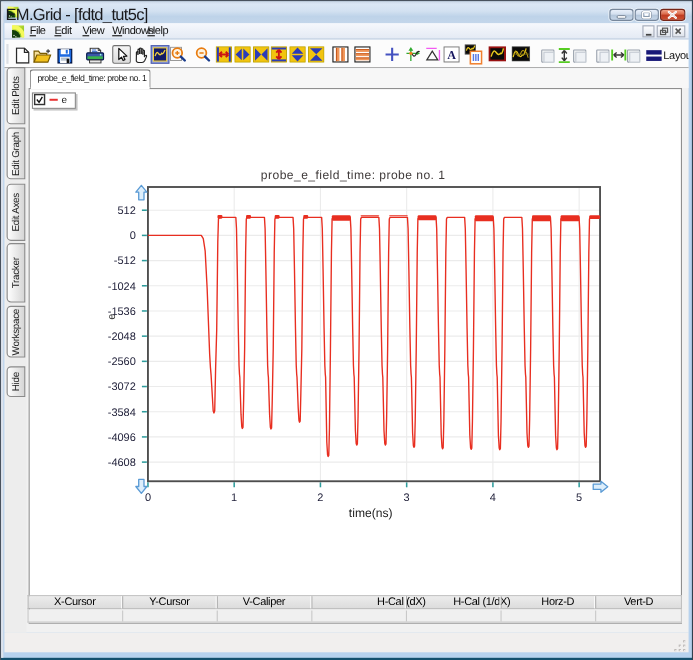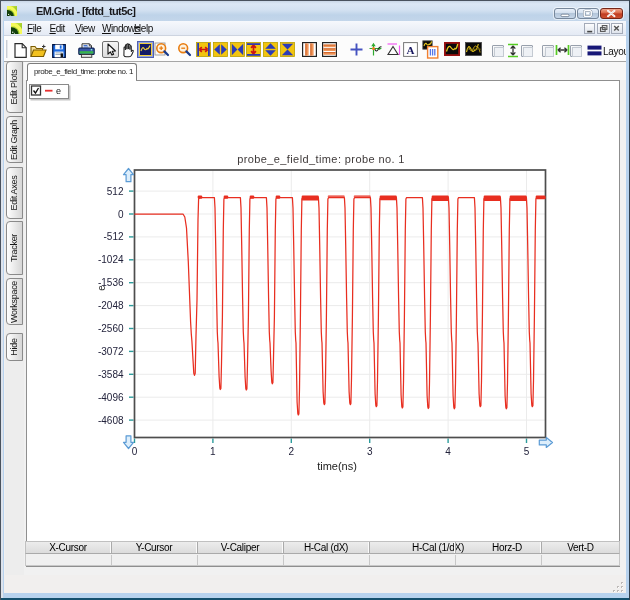--- a/index.html
+++ b/index.html
@@ -2,21 +2,21 @@
 <html><head><meta charset="utf-8">
 <style>
 html,body{margin:0;padding:0;}
 body{width:630px;height:600px;position:relative;overflow:hidden;
   font-family:"Liberation Sans",sans-serif;background:#fff;}
 .abs{position:absolute;}
 #frame{position:absolute;inset:0;background:#b7d2ee;}
 #titlebar{position:absolute;left:0;top:0;width:630px;height:21px;
   background:linear-gradient(180deg,#c9d6e6 0%,#dbe7f5 14%,#d3e1f1 45%,#bed3e9 70%,#c3d6ea 100%);
   border-top:1px solid #49525e;box-sizing:border-box;}
-#titletext{position:absolute;left:36px;top:5px;font-size:11px;color:#19191c;letter-spacing:-0.6px;font-weight:bold;}
+#titletext{position:absolute;left:5px;top:5px;font-size:15px;color:#19191c;letter-spacing:-0.6px;}
 #menubar{position:absolute;left:4px;top:21px;width:622px;height:15px;
   background:linear-gradient(180deg,#f6f8fc,#e4eaf4);border-bottom:1px solid #cdd4e0;box-sizing:border-box;}
 .menuitem{position:absolute;top:22.5px;font-size:10px;color:#111;letter-spacing:-0.45px;}
 .menuitem u{text-decoration:underline;}
 #toolbar{position:absolute;left:4px;top:36px;width:622px;height:26px;background:#fcfcfc;
   border-bottom:1px solid #a6a6a6;box-sizing:border-box;}
 #client{position:absolute;left:4px;top:62px;width:622px;height:513px;background:#f1f1f1;}
 #panel{position:absolute;left:22px;top:18px;width:594px;height:487px;background:#fff;
   border:1px solid #8f8f8f;box-sizing:border-box;}
 #tabrow{position:absolute;left:18px;top:0px;width:604px;height:18px;background:#f7f7f7;}
@@ -384,21 +384,21 @@
 <div class="abs" style="left:110px;top:542px;width:1px;height:11px;background:#fafafa;"></div>
 <div class="abs" style="left:111px;top:555px;width:1px;height:10px;background:#c8c8c8;"></div>
 <div class="tcell" style="left:111px;top:541px;width:86px;">Y-Cursor</div>
 <div class="abs" style="left:197px;top:542px;width:1px;height:11px;background:#aaa;"></div>
 <div class="abs" style="left:196px;top:542px;width:1px;height:11px;background:#fafafa;"></div>
 <div class="abs" style="left:197px;top:555px;width:1px;height:10px;background:#c8c8c8;"></div>
 <div class="tcell" style="left:197px;top:541px;width:86px;">V-Caliper</div>
 <div class="abs" style="left:283px;top:542px;width:1px;height:11px;background:#aaa;"></div>
 <div class="abs" style="left:282px;top:542px;width:1px;height:11px;background:#fafafa;"></div>
 <div class="abs" style="left:283px;top:555px;width:1px;height:10px;background:#c8c8c8;"></div>
-<div class="tcell" style="left:283px;top:541px;width:86px;">H-Cal (dX)</div>
+<div class="tcell" style="left:283px;top:541px;width:104px;text-align:right;">H-Cal (dX)</div>
 <div class="abs" style="left:369px;top:542px;width:1px;height:11px;background:#aaa;"></div>
 <div class="abs" style="left:368px;top:542px;width:1px;height:11px;background:#fafafa;"></div>
 <div class="abs" style="left:369px;top:555px;width:1px;height:10px;background:#c8c8c8;"></div>
 <div class="tcell" style="left:369px;top:541px;width:78px;padding-left:30px;">H-Cal (1/dX)</div>
 <div class="abs" style="left:455px;top:542px;width:1px;height:11px;background:#aaa;"></div>
 <div class="abs" style="left:454px;top:542px;width:1px;height:11px;background:#fafafa;"></div>
 <div class="abs" style="left:455px;top:555px;width:1px;height:10px;background:#c8c8c8;"></div>
 <div class="tcell" style="left:455px;top:541px;width:104px;">Horz-D</div>
 <div class="abs" style="left:541px;top:542px;width:1px;height:11px;background:#aaa;"></div>
 <div class="abs" style="left:540px;top:542px;width:1px;height:11px;background:#fafafa;"></div>

